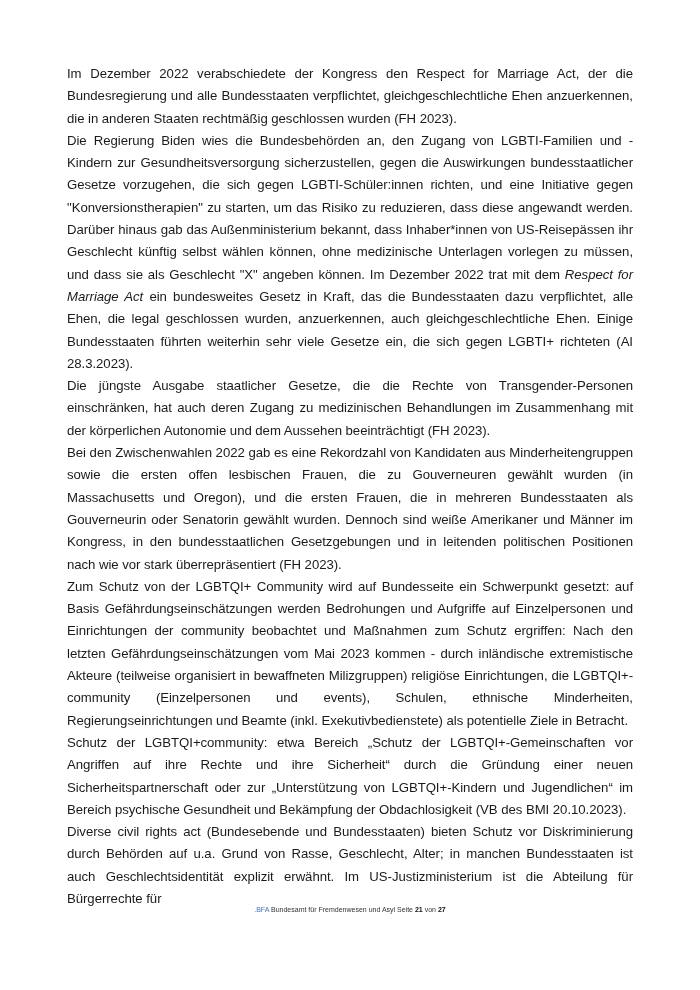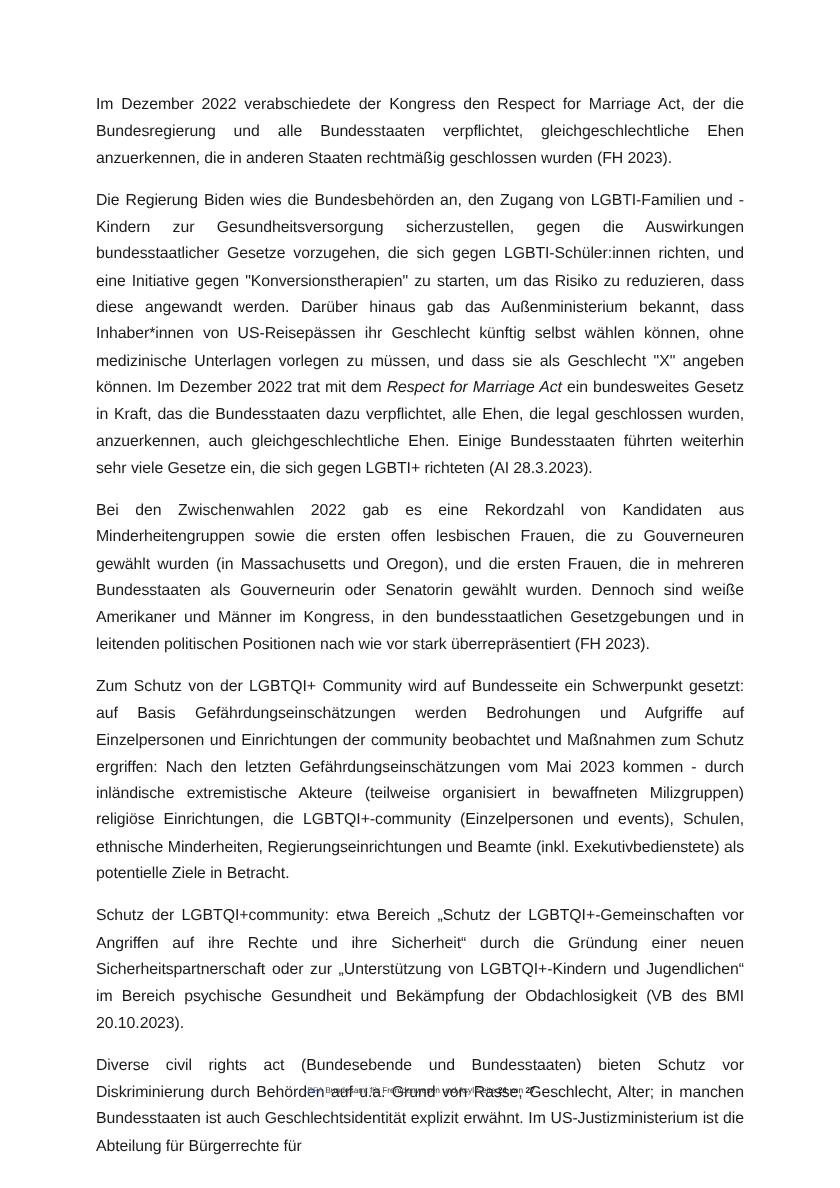--- a/index.html
+++ b/index.html
@@ -26,21 +26,21 @@
       position: absolute;
       left: 67px;
       top: 63px;
       width: 566px;
       font-size: 13.2px;
       line-height: 22.3px;
       text-align: justify;
       letter-spacing: -0.05px;
     }
     .content p {
-      margin: 13px;
+      margin: 0;
       padding: 0;
     }
     .content em {
       font-style: italic;
     }
     .footer {
       position: absolute;
       left: 0;
       width: 700px;
       top: 905px;
@@ -62,20 +62,23 @@
 
 <div class="page">
   <div class="content">
     <p>
       <span>Im Dezember 2022 verabschiedete der Kongress den Respect for Marriage Act, der die Bundesregierung und alle Bundesstaaten verpflichtet, gleichgeschlechtliche Ehen anzuerkennen, die in anderen Staaten rechtmäßig geschlossen wurden (FH 2023).</span>
     </p>
     <p>
       <span>Die Regierung Biden wies die Bundesbehörden an, den Zugang von LGBTI-Familien und -Kindern zur Gesundheitsversorgung sicherzustellen, gegen die Auswirkungen bundesstaatlicher Gesetze vorzugehen, die sich gegen LGBTI-Schüler:innen richten, und eine Initiative gegen "Konversionstherapien" zu starten, um das Risiko zu reduzieren, dass diese angewandt werden. Darüber hinaus gab das Außenministerium bekannt, dass Inhaber*innen von US-Reisepässen ihr Geschlecht künftig selbst wählen können, ohne medizinische Unterlagen vorlegen zu müssen, und dass sie als Geschlecht "X" angeben können. Im Dezember 2022 trat mit dem </span><em>Respect for Marriage Act</em><span> ein bundesweites Gesetz in Kraft, das die Bundesstaaten dazu verpflichtet, alle Ehen, die legal geschlossen wurden, anzuerkennen, auch gleichgeschlechtliche Ehen. Einige Bundesstaaten führten weiterhin sehr viele Gesetze ein, die sich gegen LGBTI+ richteten (AI 28.3.2023).</span>
     </p>
     <p>
+      <span>Die jüngste Ausgabe staatlicher Gesetze, die die Rechte von Transgender-Personen einschränken, hat auch deren Zugang zu medizinischen Behandlungen im Zusammenhang mit der körperlichen Autonomie und dem Aussehen beeinträchtigt (FH 2023).</span>
+    </p>
+    <p>
       <span>Bei den Zwischenwahlen 2022 gab es eine Rekordzahl von Kandidaten aus Minderheitengruppen sowie die ersten offen lesbischen Frauen, die zu Gouverneuren gewählt wurden (in Massachusetts und Oregon), und die ersten Frauen, die in mehreren Bundesstaaten als Gouverneurin oder Senatorin gewählt wurden. Dennoch sind weiße Amerikaner und Männer im Kongress, in den bundesstaatlichen Gesetzgebungen und in leitenden politischen Positionen nach wie vor stark überrepräsentiert (FH 2023).</span>
     </p>
     <p>
       <span>Zum Schutz von der LGBTQI+ Community wird auf Bundesseite ein Schwerpunkt gesetzt: auf Basis Gefährdungseinschätzungen werden Bedrohungen und Aufgriffe auf Einzelpersonen und Einrichtungen der community beobachtet und Maßnahmen zum Schutz ergriffen: Nach den letzten Gefährdungseinschätzungen vom Mai 2023 kommen - durch inländische extremistische Akteure (teilweise organisiert in bewaffneten Milizgruppen) religiöse Einrichtungen, die LGBTQI+-community (Einzelpersonen und events), Schulen, ethnische Minderheiten, Regierungseinrichtungen und Beamte (inkl. Exekutivbedienstete) als potentielle Ziele in Betracht.</span>
     </p>
     <p>
       <span>Schutz der LGBTQI+community: etwa Bereich „Schutz der LGBTQI+-Gemeinschaften vor Angriffen auf ihre Rechte und ihre Sicherheit“ durch die Gründung einer neuen Sicherheitspartnerschaft oder zur „Unterstützung von LGBTQI+-Kindern und Jugendlichen“ im Bereich psychische Gesundheit und Bekämpfung der Obdachlosigkeit (VB des BMI 20.10.2023).</span>
     </p>
     <p>
       <span>Diverse civil rights act (Bundesebende  und Bundesstaaten) bieten Schutz vor Diskriminierung durch Behörden auf u.a. Grund von Rasse, Geschlecht, Alter; in manchen Bundesstaaten ist auch Geschlechtsidentität explizit erwähnt. Im US-Justizministerium ist die Abteilung für Bürgerrechte für</span>

